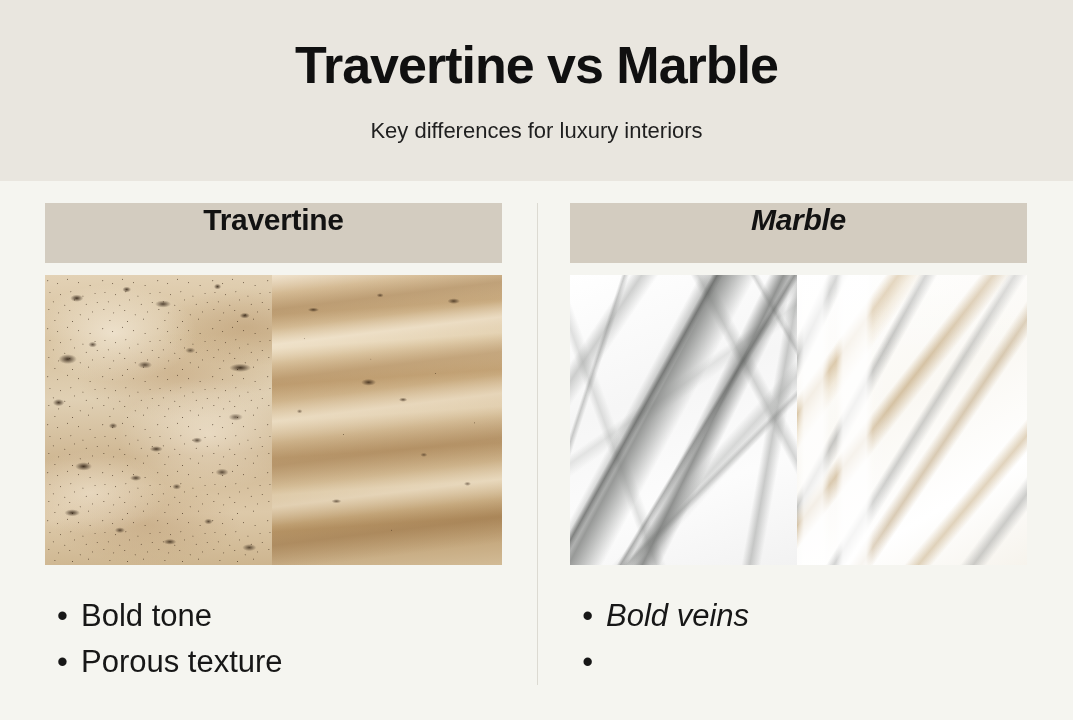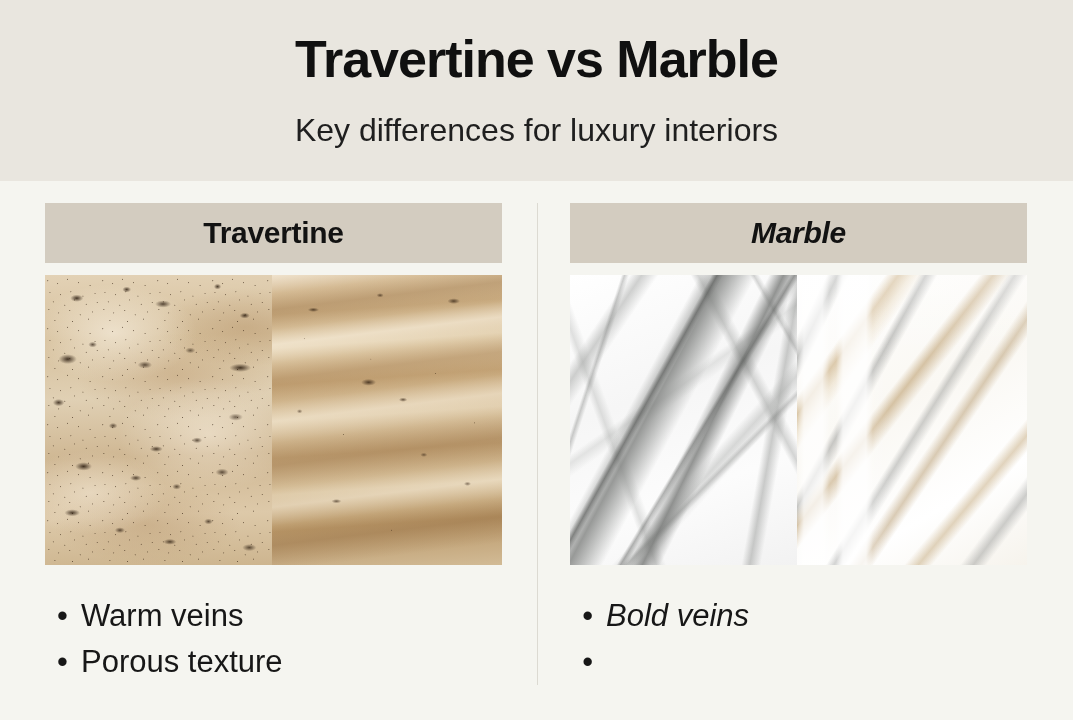--- a/index.html
+++ b/index.html
@@ -42,21 +42,21 @@
     font-size: 52px;
     font-weight: 700;
     letter-spacing: -1px;
     color: #101010;
     line-height: 1.05;
     text-align: center;
   }
 
   .subtitle {
     margin-top: 26px;
-    font-size: 32px;
+    font-size: 22px;
     font-weight: 400;
     color: #1f1f1f;
     line-height: 1.15;
     text-align: center;
   }
 
   
   .columns {
     position: absolute;
     left: 0;
@@ -80,21 +80,20 @@
     width: 457px;
   }
   .column.left  { left: 45px; }
   .column.right { left: 570px; font-style: italic; }
 
   .card-header {
     margin-top: 22px;
     height: 60px;
     background: #D3CCC0;
     display: flex;
-    align-items: center;
     justify-content: center;
   }
 
   .card-header-label {
     font-size: 30px;
     font-weight: 700;
     color: #121212;
     letter-spacing: -0.3px;
   }
 
@@ -324,21 +323,21 @@
       </div>
 
       <div class="swatch">
         <div class="swatch-half a trav-porous"></div>
         <div class="swatch-half b trav-banded"></div>
       </div>
 
       <ul class="bullets">
         <li class="bullet-item">
           <span class="bullet-dot">•</span>
-          <span>Warm veins</span>
+          <span>Bold tone</span>
         </li>
         <li class="bullet-item">
           <span class="bullet-dot">•</span>
           <span>Porous texture</span>
         </li>
       </ul>
 
     </div>
 
     <div class="column right">

